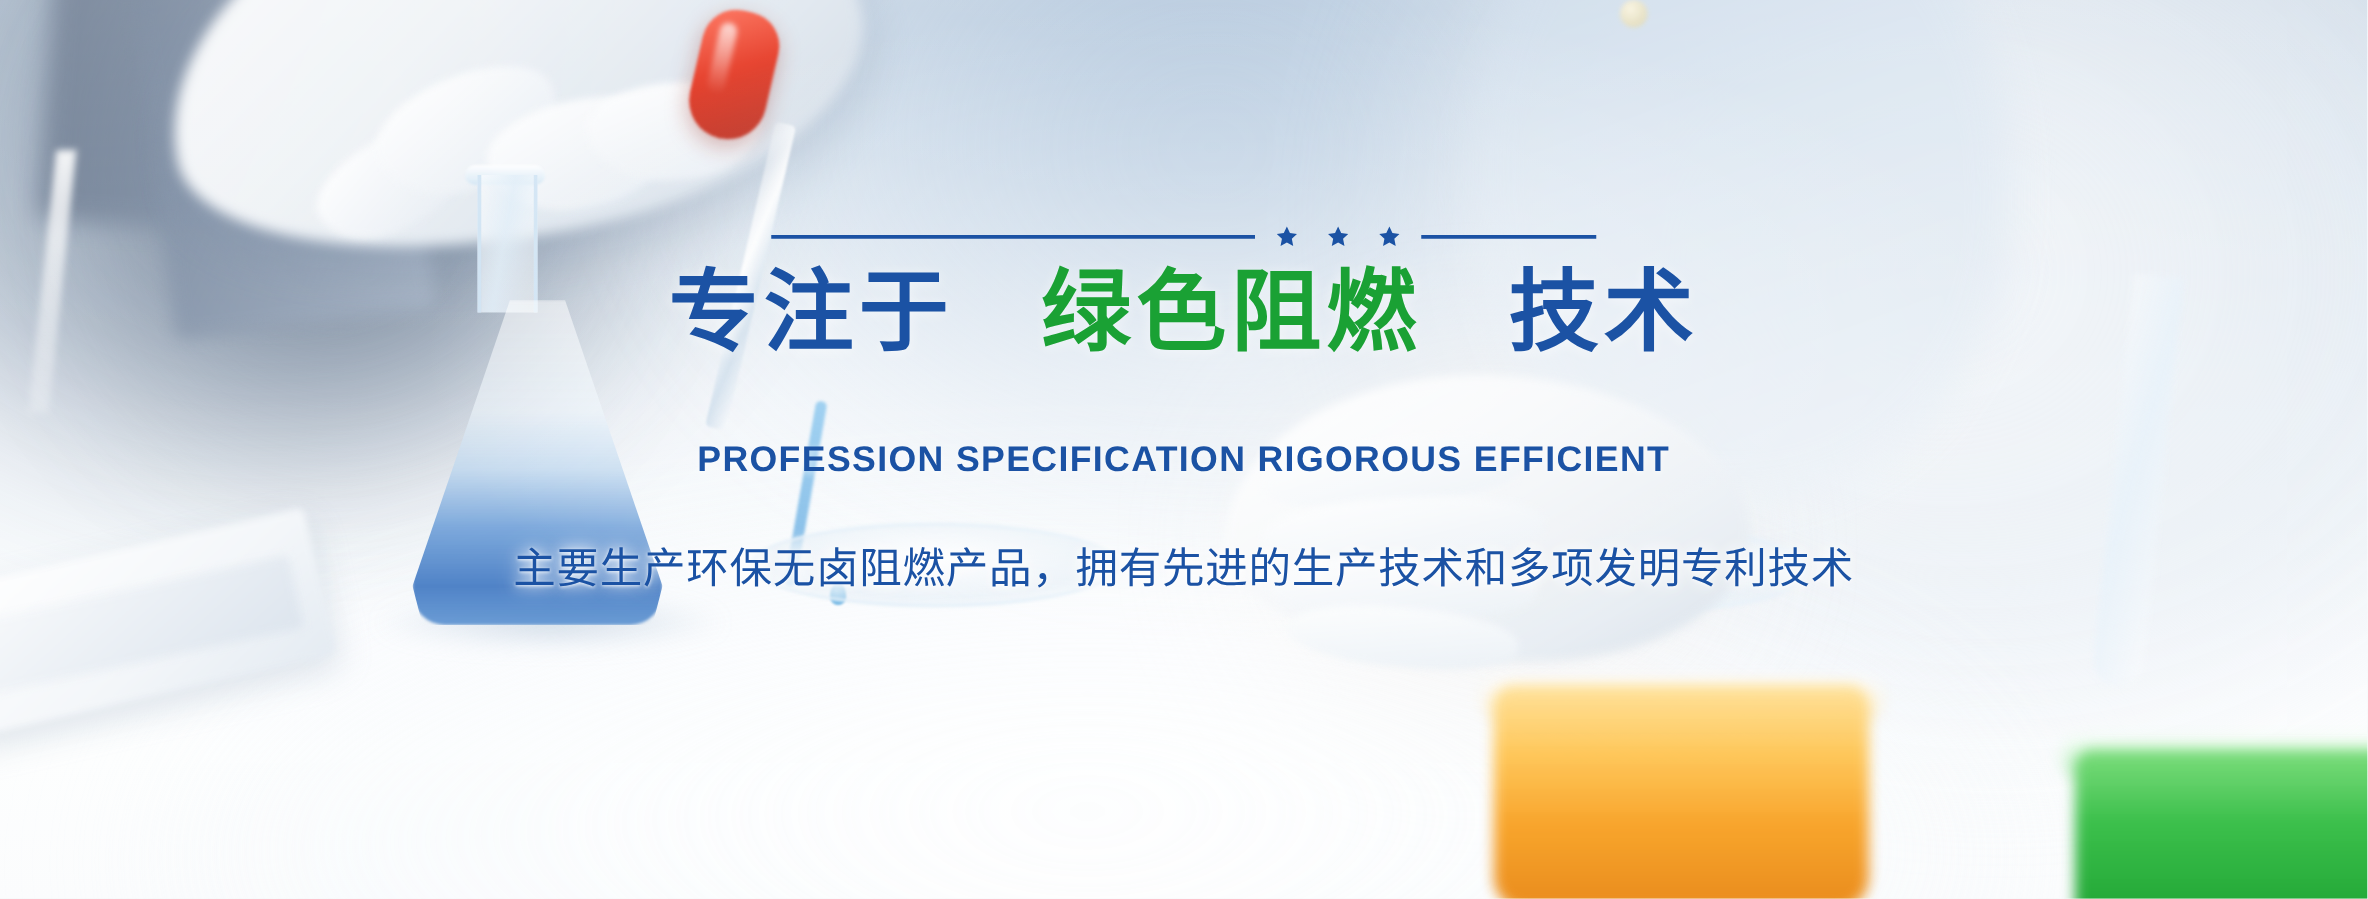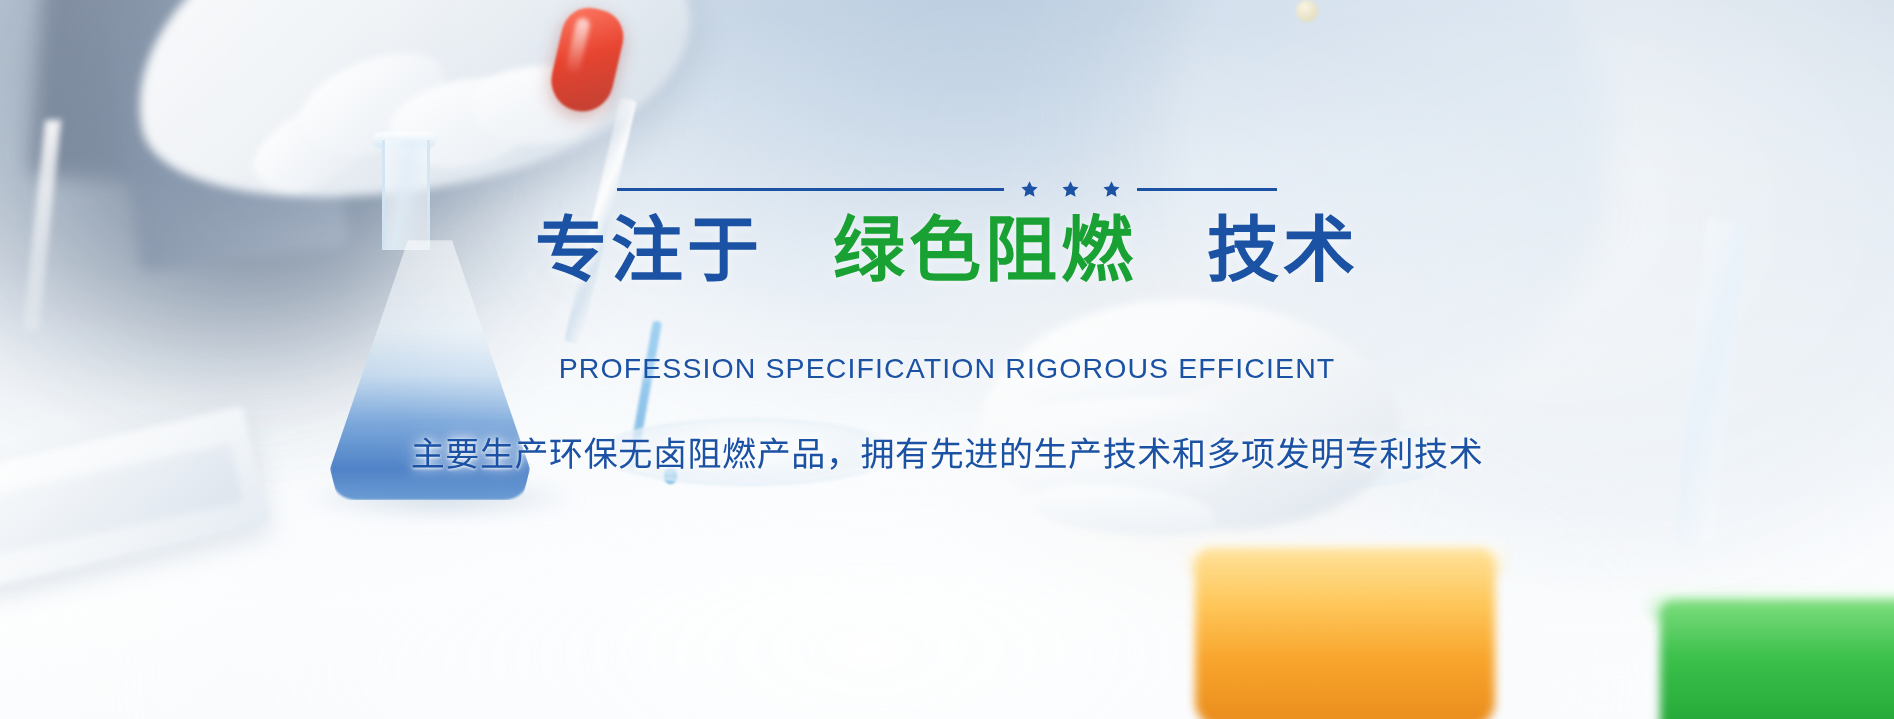--- a/index.html
+++ b/index.html
@@ -417,21 +417,21 @@
     text-shadow: 0 2px 10px rgba(255,255,255,.55);
   }
   .headline .blue  { color: #1b52a4; }
   .headline .green { color: #1aa134; }
   .headline .gap   { display: inline-block; width: 22px; }
 
   
   .subtitle {
     margin-top: 16px;
     font-size: 28.5px;
-    font-weight: normal;
+    font-weight: bold;
     letter-spacing: 1.1px;
     color: #1b52a4;
     white-space: nowrap;
     text-shadow: 0 1px 6px rgba(255,255,255,.6);
   }
 
   
   .description {
     margin-top: 42px;
     font-size: 34px;

